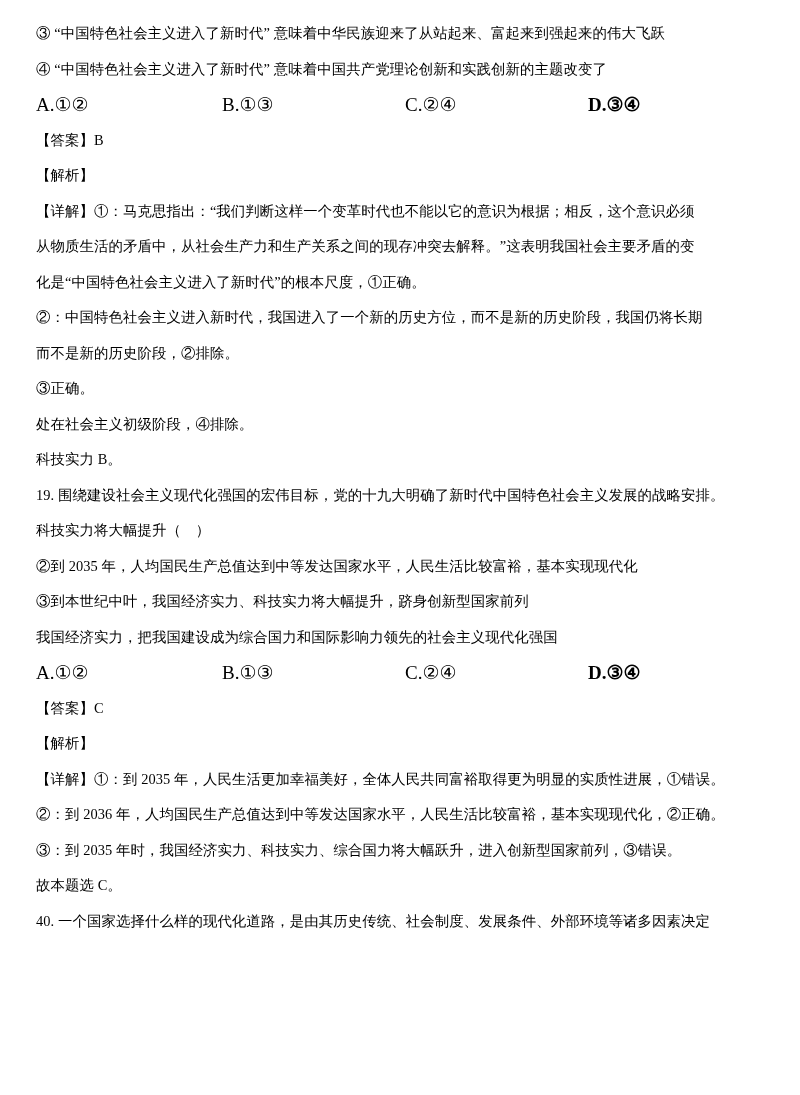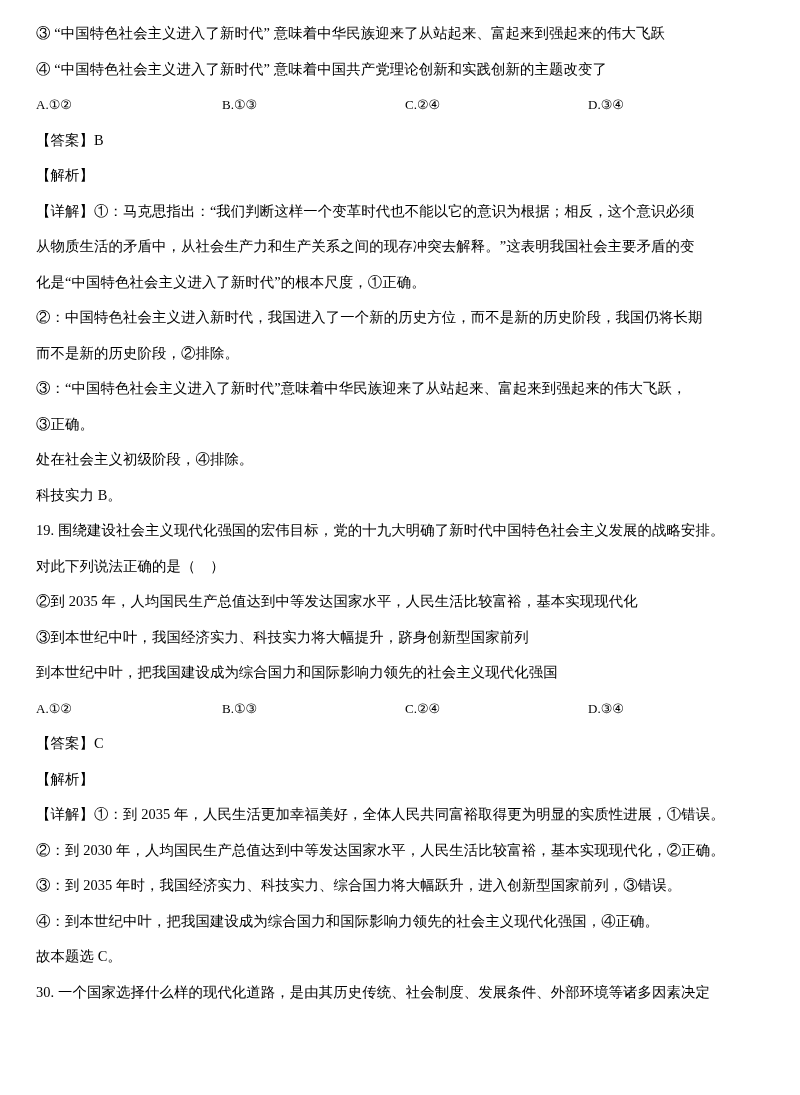--- a/index.html
+++ b/index.html
@@ -23,59 +23,57 @@
   }
   .line {
     font-size: 14.4px;
     line-height: 35.5px;
     white-space: pre;
     letter-spacing: 0.1px;
   }
   
   .opts {
     display: flex;
-    font-size: 13px;
+    font-size: 19px;
     line-height: 35.5px;
     white-space: pre;
   }
   .opts > span {
     display: inline-block;
   }
   .opt-a { width: 186px; }
   .opt-b { width: 183px; }
   .opt-c { width: 183px; }
-  .opt-d { width: 120px; }
+  .opt-d { width: 120px; font-weight: bold; }
 </style>
 </head>
 <body>
 
 <div class="page">
   <div id="content">
       <div class="line">③ “中国特色社会主义进入了新时代” 意味着中华民族迎来了从站起来、富起来到强起来的伟大飞跃</div>
       <div class="line">④ “中国特色社会主义进入了新时代” 意味着中国共产党理论创新和实践创新的主题改变了</div>
       <div class="opts"><span class="opt-a">A.①②</span><span class="opt-b">B.①③</span><span class="opt-c">C.②④</span><span class="opt-d">D.③④</span></div>
       <div class="line">【答案】B</div>
       <div class="line">【解析】</div>
       <div class="line">【详解】①：马克思指出：“我们判断这样一个变革时代也不能以它的意识为根据；相反，这个意识必须</div>
       <div class="line">从物质生活的矛盾中，从社会生产力和生产关系之间的现存冲突去解释。”这表明我国社会主要矛盾的变</div>
       <div class="line">化是“中国特色社会主义进入了新时代”的根本尺度，①正确。</div>
       <div class="line">②：中国特色社会主义进入新时代，我国进入了一个新的历史方位，而不是新的历史阶段，我国仍将长期</div>
       <div class="line">而不是新的历史阶段，②排除。</div>
-      <div class="line">③：“中国特色社会主义进入了新时代”意味着中华民族迎来了从站起来、富起来到强起来的伟大飞跃，</div>
       <div class="line">③正确。</div>
       <div class="line">处在社会主义初级阶段，④排除。</div>
       <div class="line">科技实力 B。</div>
       <div class="line">19. 围绕建设社会主义现代化强国的宏伟目标，党的十九大明确了新时代中国特色社会主义发展的战略安排。</div>
-      <div class="line">对此下列说法正确的是（    ）</div>
+      <div class="line">科技实力将大幅提升（    ）</div>
       <div class="line">②到 2035 年，人均国民生产总值达到中等发达国家水平，人民生活比较富裕，基本实现现代化</div>
       <div class="line">③到本世纪中叶，我国经济实力、科技实力将大幅提升，跻身创新型国家前列</div>
-      <div class="line">到本世纪中叶，把我国建设成为综合国力和国际影响力领先的社会主义现代化强国</div>
+      <div class="line">我国经济实力，把我国建设成为综合国力和国际影响力领先的社会主义现代化强国</div>
       <div class="opts"><span class="opt-a">A.①②</span><span class="opt-b">B.①③</span><span class="opt-c">C.②④</span><span class="opt-d">D.③④</span></div>
       <div class="line">【答案】C</div>
       <div class="line">【解析】</div>
       <div class="line">【详解】①：到 2035 年，人民生活更加幸福美好，全体人民共同富裕取得更为明显的实质性进展，①错误。</div>
-      <div class="line">②：到 2030 年，人均国民生产总值达到中等发达国家水平，人民生活比较富裕，基本实现现代化，②正确。</div>
+      <div class="line">②：到 2036 年，人均国民生产总值达到中等发达国家水平，人民生活比较富裕，基本实现现代化，②正确。</div>
       <div class="line">③：到 2035 年时，我国经济实力、科技实力、综合国力将大幅跃升，进入创新型国家前列，③错误。</div>
-      <div class="line">④：到本世纪中叶，把我国建设成为综合国力和国际影响力领先的社会主义现代化强国，④正确。</div>
       <div class="line">故本题选 C。</div>
-      <div class="line">30. 一个国家选择什么样的现代化道路，是由其历史传统、社会制度、发展条件、外部环境等诸多因素决定</div>
+      <div class="line">40. 一个国家选择什么样的现代化道路，是由其历史传统、社会制度、发展条件、外部环境等诸多因素决定</div>
     </div>
 </div>
 
 </body></html>

